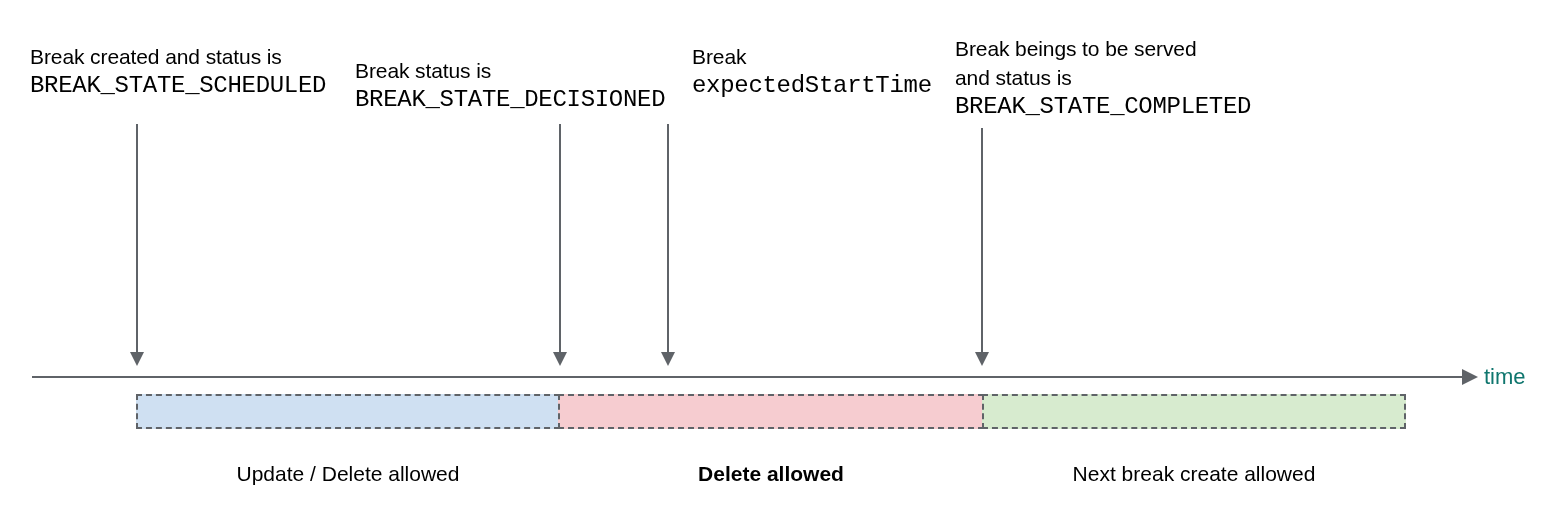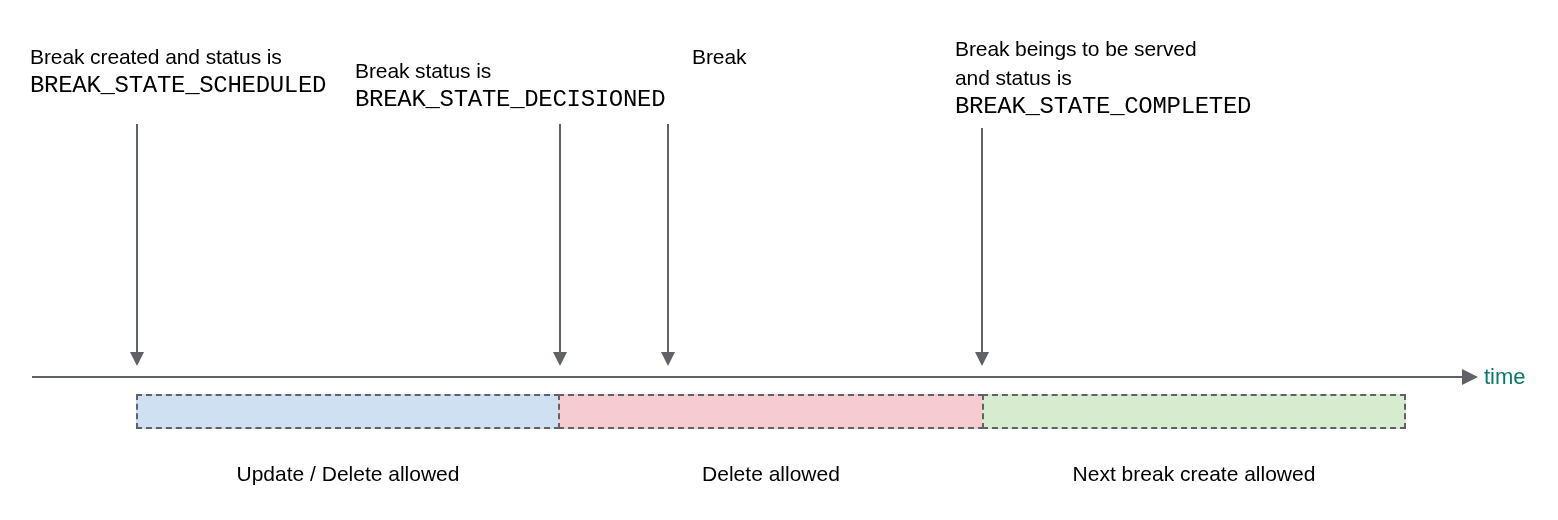--- a/index.html
+++ b/index.html
@@ -128,20 +128,21 @@
     <span class="ann-line mono">BREAK_STATE_SCHEDULED</span>
   </div>
 
   <div class="annotation" id="ann-1">
     <span class="ann-line">Break status is</span>
     <span class="ann-line mono">BREAK_STATE_DECISIONED</span>
   </div>
 
   <div class="annotation" id="ann-2">
     <span class="ann-line">Break</span>
+    <span class="ann-line mono">expectedStartTime</span>
   </div>
 
   <div class="annotation" id="ann-3">
     <span class="ann-line">Break beings to be served</span>
     <span class="ann-line">and status is</span>
     <span class="ann-line mono">BREAK_STATE_COMPLETED</span>
   </div>
 
   <div class="v-arrow" style="left:128px; top:124px; height:242px;">
     <div class="shaft" style="height:228px;"></div>
@@ -165,16 +166,16 @@
 
   <div id="axis-line"></div>
   <div id="axis-head"></div>
   <div id="axis-label">time</div>
 
   <div class="phase-bar" style="left:136px; width:424px; background:#cfe0f2;"></div>
   <div class="phase-bar" style="left:558px; width:426px; background:#f6ccd0;"></div>
   <div class="phase-bar" style="left:982px; width:424px; background:#d7ebcf;"></div>
 
   <div class="phase-caption" style="left:136px; width:424px;">Update / Delete allowed</div>
-  <div class="phase-caption" style="left:558px; width:426px;">Delete allowed</div>
+  <div class="phase-caption" style="left:558px; width:426px;font-weight:bold;">Delete allowed</div>
   <div class="phase-caption" style="left:982px; width:424px;">Next break create allowed</div>
 
 </div>
 
 </body></html>

